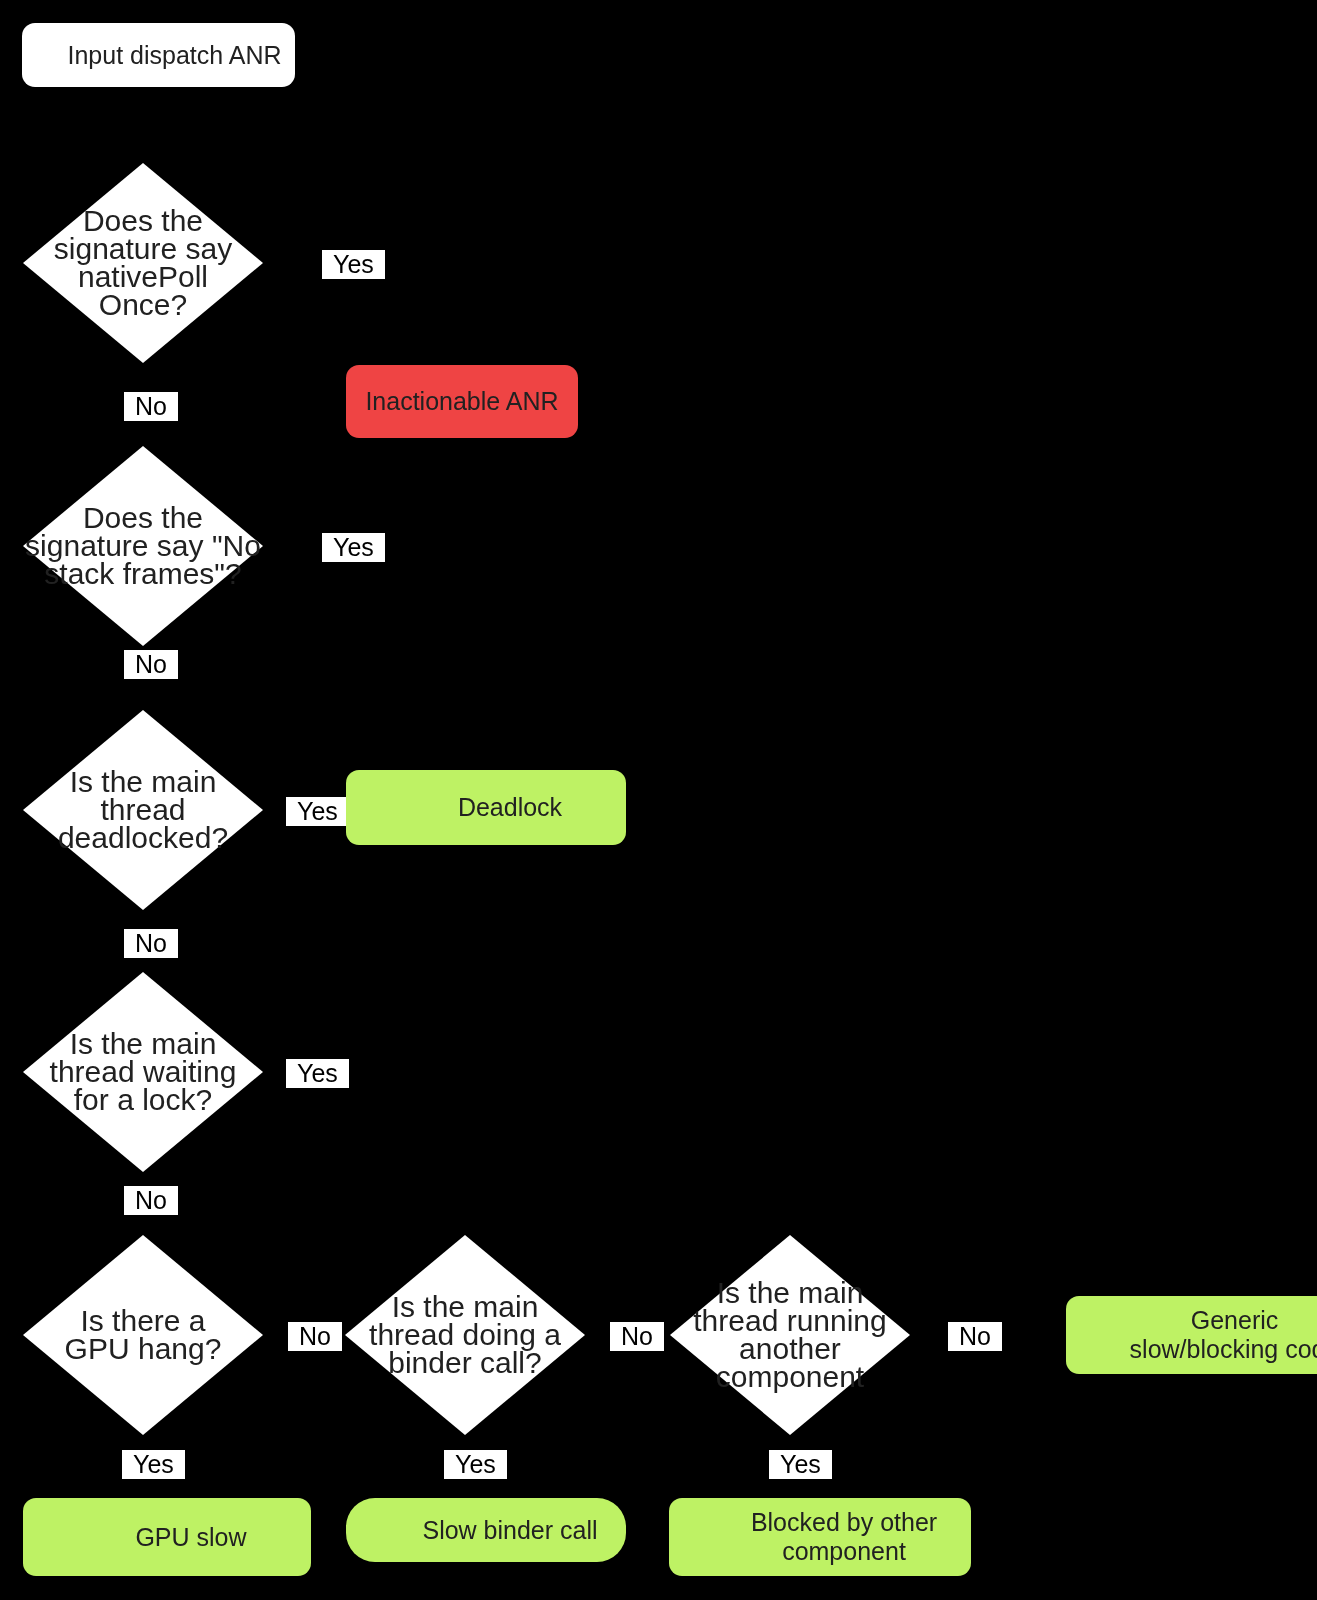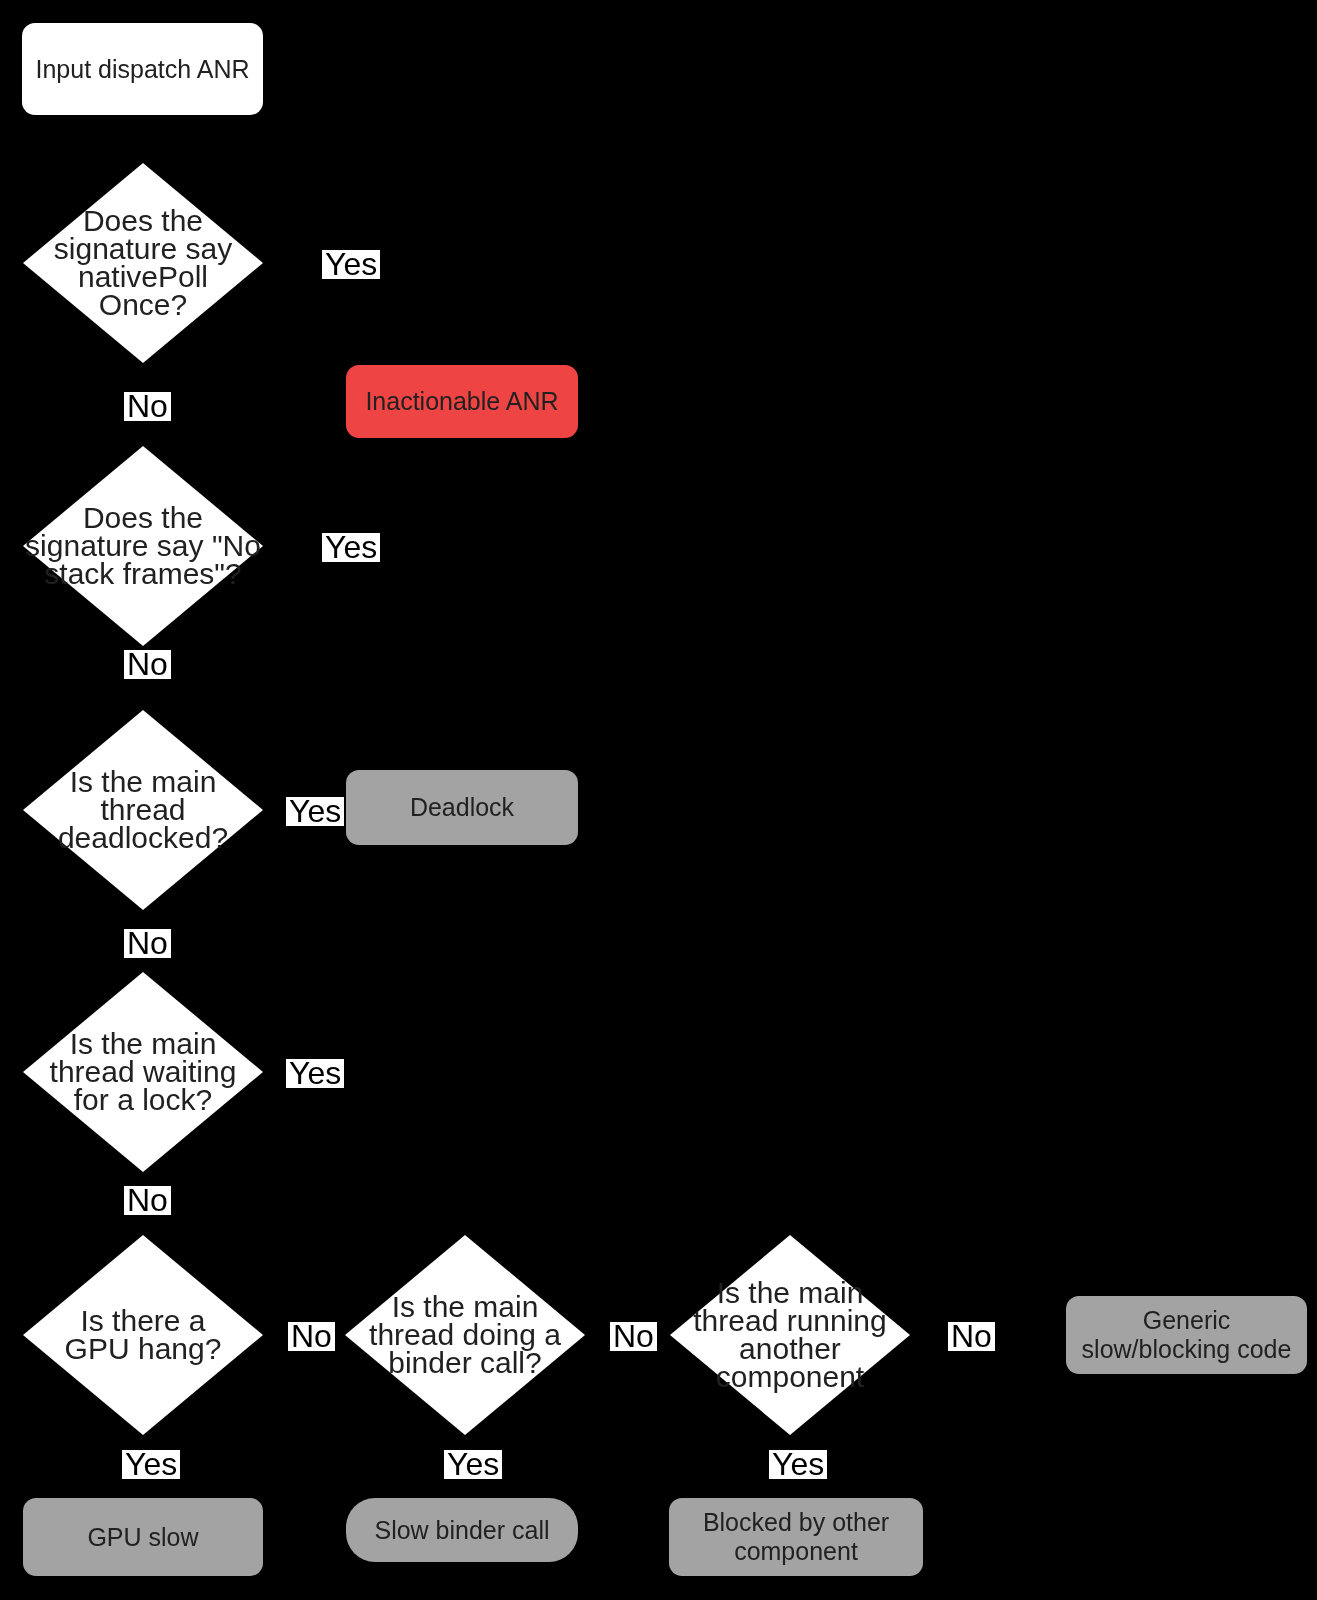--- a/index.html
+++ b/index.html
@@ -7,43 +7,43 @@
     position:relative; width:1317px; height:1600px; background:#000000;
     font-family:"Liberation Sans", sans-serif; overflow:hidden;
   }
   .box {
     position:absolute; display:flex; align-items:center; justify-content:center;
     text-align:center; border-radius:13px; color:#212121;
     font-size:25px; line-height:29px; white-space:pre-line;
   }
   .white-box { background:#ffffff; }
   .pink-box  { background:#ef4444; }
-  .green-box { background:#a3a3a3; }
+  .green-box { background:#bef264;padding-left:48px; }
   .diamond { position:absolute; }
   .diamond .shape {
     position:absolute; left:0; top:0; right:0; bottom:0; background:#ffffff;
     clip-path:polygon(50% 0%, 100% 50%, 50% 100%, 0% 50%);
   }
   .diamond .dtext {
     position:absolute; left:-20px; top:0; right:-20px; bottom:0;
     display:flex; align-items:center; justify-content:center;
     text-align:center; color:#212121; font-size:30px; line-height:28px;
     white-space:pre-line;
   }
   .edge-label {
     position:absolute; background:#ffffff; color:#000000;
-    font-size:32px; line-height:27px; padding:1px 3px;
+    font-size:25px; line-height:27px; padding:1px 11px;
   }
 </style>
 </head>
 <body>
 
 <div id="canvas">
 
-  <div class="box white-box" style="left:22px; top:23px; width:241px; height:92px;">Input dispatch ANR</div>
+  <div class="box white-box" style="left:22px; top:23px; width:241px; height:64px;padding-left:32px;">Input dispatch ANR</div>
 
   <div class="diamond" style="left:23px; top:163px; width:240px; height:200px;">
     <div class="shape"></div>
     <div class="dtext">Does the
 signature say
 nativePoll
 Once?</div>
   </div>
   <div class="edge-label" style="left:322px; top:250px;">Yes</div>
   <div class="edge-label" style="left:124px; top:392px;">No</div>

